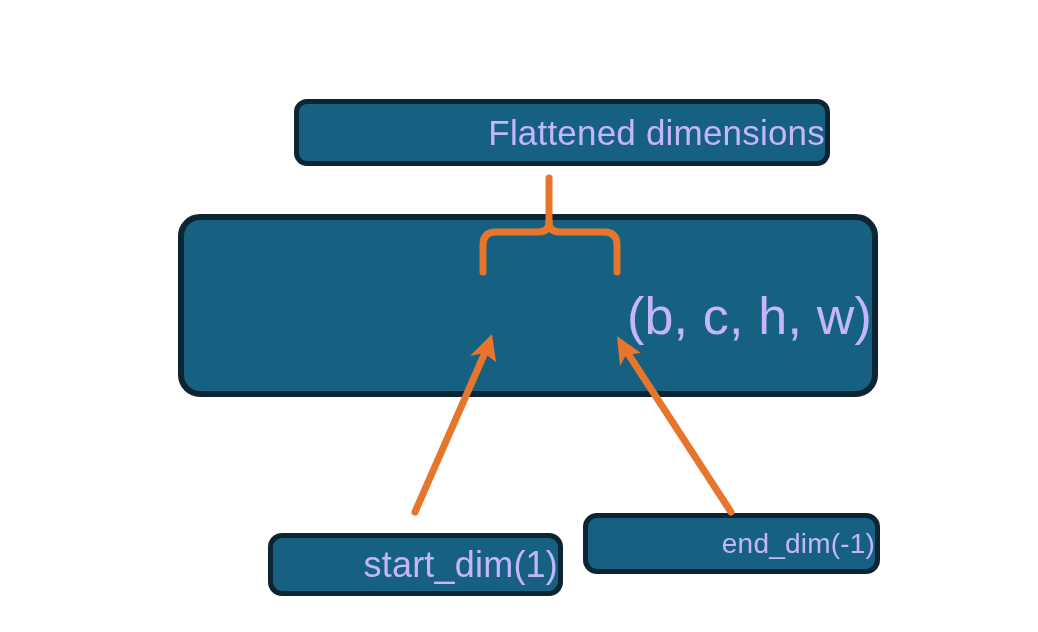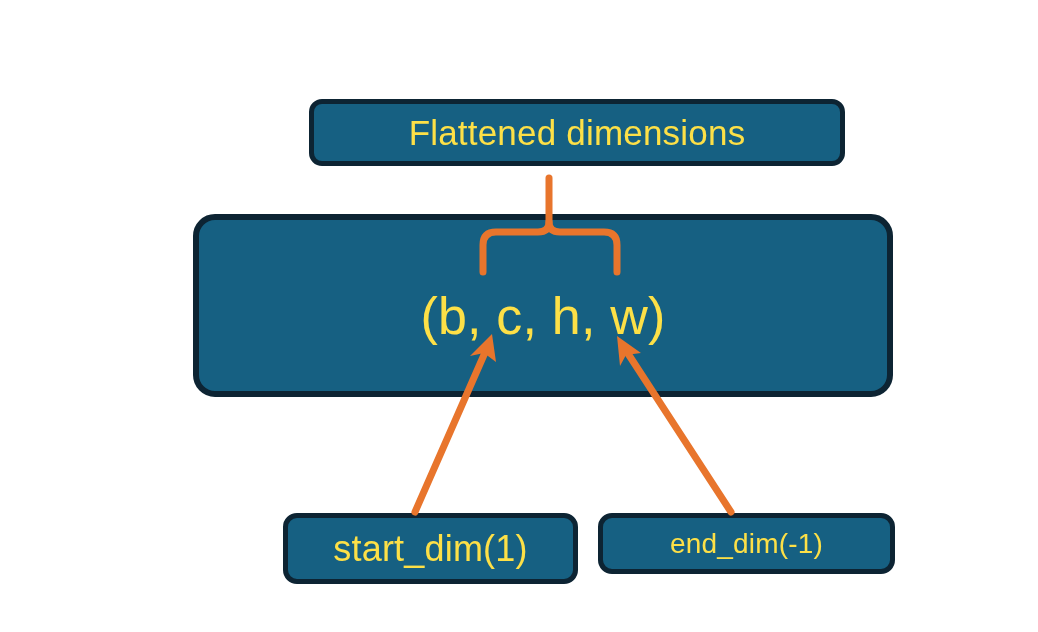--- a/index.html
+++ b/index.html
@@ -19,27 +19,26 @@
     overflow: hidden;
   }
   .node {
     position: absolute;
     box-sizing: border-box;
     background: #166082;
     border: 5px solid #0d2433;
     border-radius: 14px;
     display: flex;
     align-items: center;
-    justify-content: center;
-    color: #fde047;
+    justify-content: flex-end;
+    color: #c4b5fd;
     font-weight: 400;
     letter-spacing: 0.2px;
     white-space: nowrap;
     user-select: none;
-    margin-left: 15px;
   }
   
   #node-flattened {
     left: 294px;
     top: 99px;
     width: 536px;
     height: 67px;
     border-radius: 13px;
     font-size: 35px;
   }
@@ -53,23 +52,23 @@
     border-width: 6px;
     font-size: 52px;
   }
   #node-shape .shape-text {
     position: relative;
     top: 10px;
   }
   
   #node-start-dim {
     left: 268px;
-    top: 513px;
+    top: 533px;
     width: 295px;
-    height: 71px;
+    height: 63px;
     font-size: 36px;
   }
   #node-end-dim {
     left: 583px;
     top: 513px;
     width: 297px;
     height: 61px;
     font-size: 28px;
   }
 

